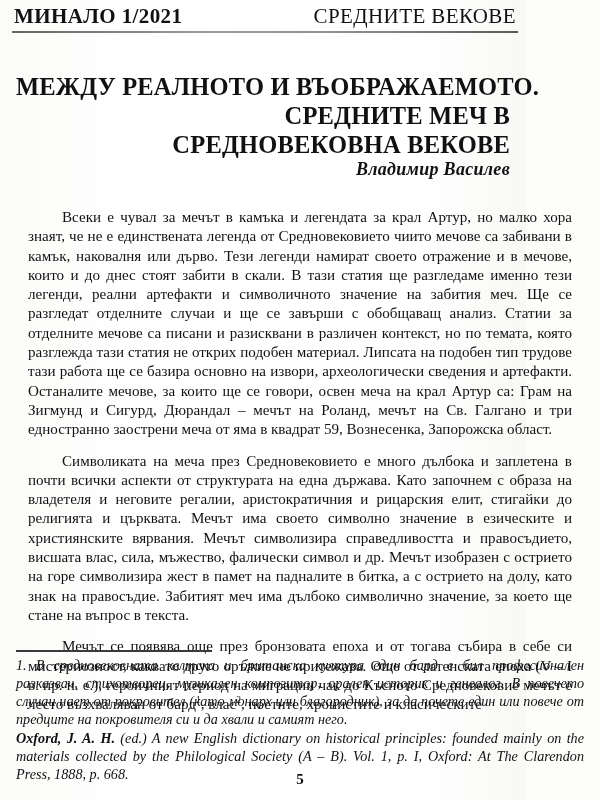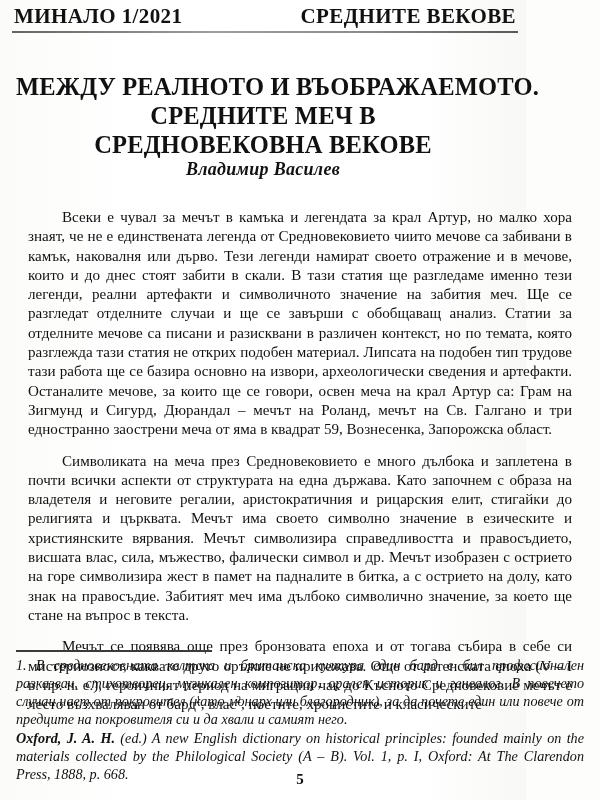--- a/index.html
+++ b/index.html
@@ -39,42 +39,42 @@
     top: 0;
     font-weight: bold;
     font-size: 21px;
     letter-spacing: 0.4px;
     white-space: nowrap;
   }
   .rh-right {
     position: absolute;
     right: 0;
     top: 0;
-    font-weight: bold;
+    font-weight: normal;
     font-size: 21px;
     letter-spacing: 0.4px;
     white-space: nowrap;
   }
   .rh-rule {
     position: absolute;
     left: 12px;
     right: 8px;
     top: 31px;
     height: 2px;
     background: linear-gradient(90deg, #4a4a4a 0%, #8d8d8d 40%, #767676 70%, #3d3d3d 100%);
     opacity: 0.85;
   }
 
   
   .title-block {
     position: absolute;
     top: 72px;
     left: 16px;
     right: 16px;
-    text-align: center;
+    text-align: right;
   }
   .title-line {
     font-weight: bold;
     font-size: 25px;
     line-height: 29px;
     letter-spacing: 0.2px;
     white-space: nowrap;
   }
   .title-line.l1 { font-size: 24.5px; }
   .title-line.l2 { font-size: 24.5px; }

